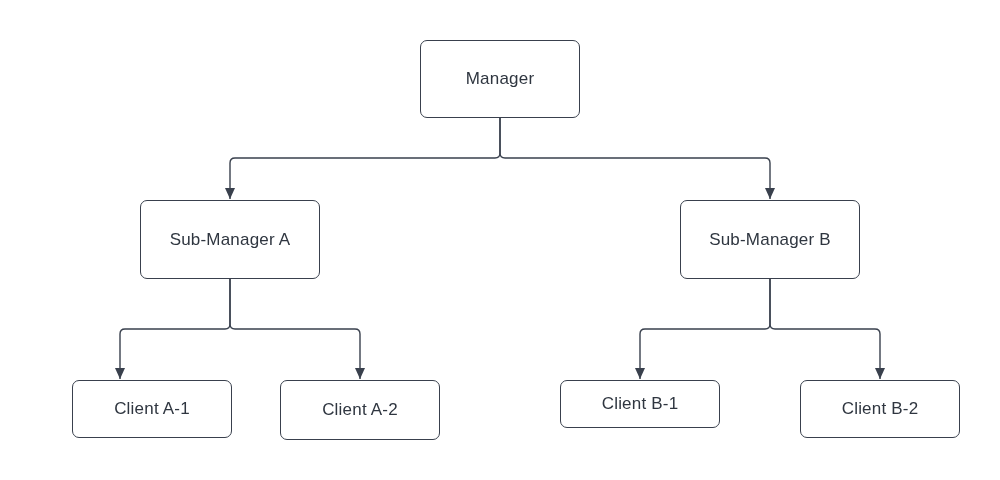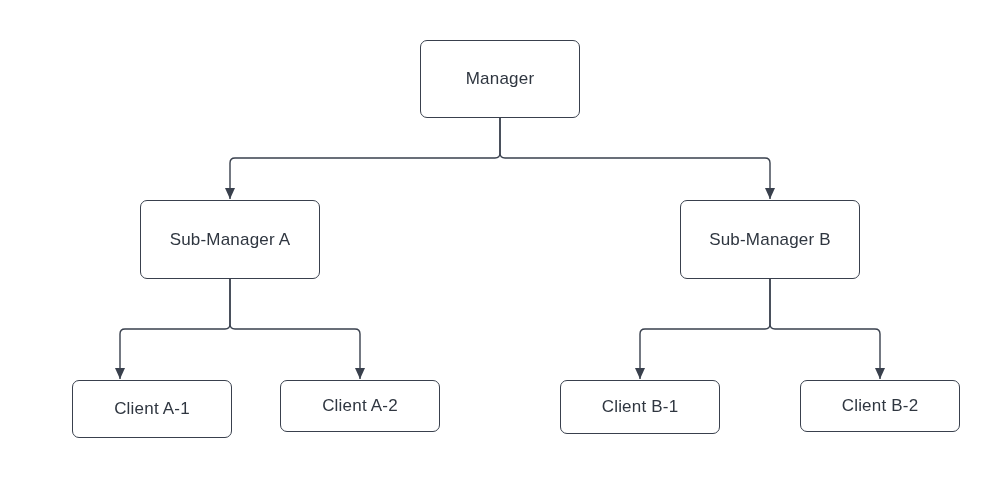--- a/index.html
+++ b/index.html
@@ -29,23 +29,23 @@
   .node-label {
     font-size: 17px;
     color: #2f3640;
     letter-spacing: 0.2px;
     white-space: nowrap;
   }
   .node-manager   { left: 420px; top: 40px;  width: 160px; height: 78px; }
   .node-sub-a     { left: 140px; top: 200px; width: 180px; height: 79px; }
   .node-sub-b     { left: 680px; top: 200px; width: 180px; height: 79px; }
   .node-client-a1 { left: 40px;  top: 380px; width: 160px; height: 58px; margin-left: 32px; }
-  .node-client-a2 { left: 280px; top: 380px; width: 160px; height: 52px; }
-  .node-client-b1 { left: 560px; top: 380px; width: 160px; height: 54px; }
-  .node-client-b2 { left: 800px; top: 380px; width: 160px; height: 52px; }
+  .node-client-a2 { left: 280px; top: 380px; width: 160px; height: 60px; }
+  .node-client-b1 { left: 560px; top: 380px; width: 160px; height: 48px; }
+  .node-client-b2 { left: 800px; top: 380px; width: 160px; height: 58px; }
 </style>
 </head>
 <body>
 
 <div class="canvas">
 
   <svg class="edges" width="1000" height="480" viewBox="0 0 1000 480" fill="none" xmlns="http://www.w3.org/2000/svg">
     <defs>
       <marker id="arrowhead" markerUnits="userSpaceOnUse" markerWidth="13" markerHeight="12" refX="11" refY="5" orient="auto">
         <path d="M0,0 L0,10 L11,5 Z" fill="#39404d"></path>

